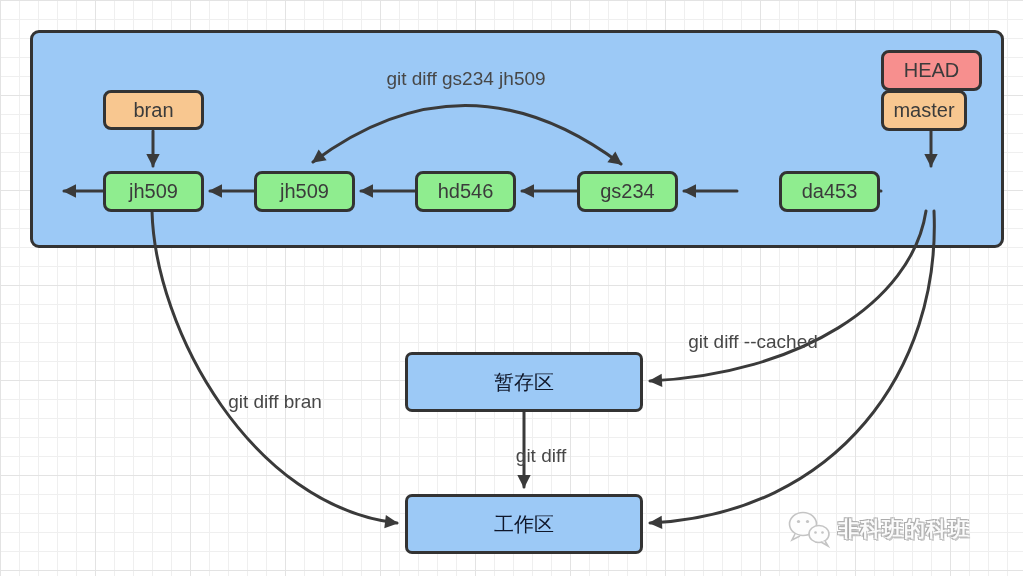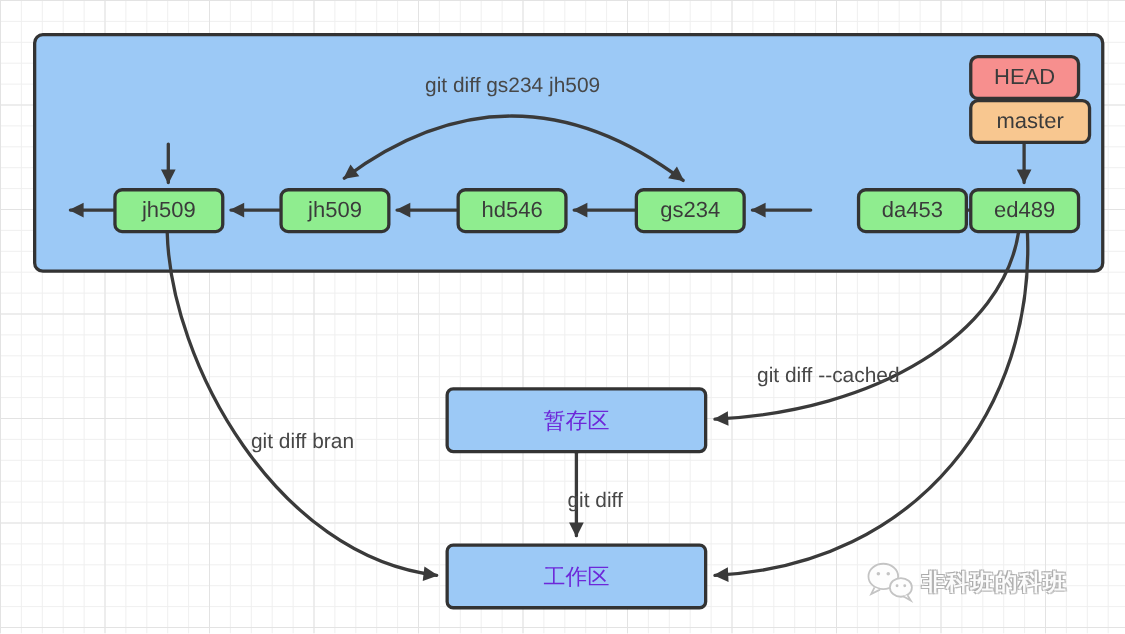--- a/index.html
+++ b/index.html
@@ -26,21 +26,21 @@
     border:3px solid var(--border-dark,#333333);border-radius:8px;box-sizing:border-box;
     font-size:20px;color:#3b3b3b;
   }
   .commit{background:var(--node-green,#8FED8F);width:101px;height:41px;top:171px;}
   .ref-orange{background:var(--ref-orange,#F8C790);}
   .ref-red{background:var(--head-red,#F78F8E);}
   .area-box{
     position:absolute;display:flex;align-items:center;justify-content:center;
     background:var(--container-blue,#9CC9F6);
     border:3px solid var(--border-dark,#333333);border-radius:7px;box-sizing:border-box;
-    width:238px;height:60px;left:405px;font-size:20px;color:#6d28d9;
+    width:238px;height:60px;left:405px;font-size:20px;color:#0f172a;
   }
   .edge-label{
     position:absolute;transform:translateX(-50%);
     font-size:19px;color:#474747;white-space:nowrap;
   }
   .watermark-name{
     position:absolute;left:838px;top:515px;
     font-size:21px;font-weight:bold;letter-spacing:1px;white-space:nowrap;
     color:#fbfbfb;
     text-shadow:-1px -1px 0 #ababab,1px -1px 0 #b5b5b5,-1px 1px 0 #b5b5b5,1.5px 1.5px 0 #c9c9c9;
@@ -74,30 +74,30 @@
       <path d="M737,191 L684,191" marker-end="url(#ah)"></path>
       <path d="M881,191 L844,191" marker-end="url(#ah)"></path>
       <path d="M313,162 Q466,48 621,164" marker-start="url(#ah)" marker-end="url(#ah)"></path>
       <path d="M524,412 L524,487" marker-end="url(#ah)"></path>
       <path d="M152,211 C155,330 252,506 397,523" marker-end="url(#ah)"></path>
       <path d="M926,211 C912,303 798,374 650,381" marker-end="url(#ah)"></path>
       <path d="M934,211 C941,368 838,514 650,523" marker-end="url(#ah)"></path>
     </g>
   </svg>
 
+  <div class="node ref-orange" style="left:103px;top:90px;width:101px;height:40px;">bran</div>
 
   <div class="node ref-red" style="left:881px;top:50px;width:101px;height:41px;">HEAD</div>
-  <div class="node ref-orange" style="left:881px;top:90px;width:111px;height:41px;">master</div>
+  <div class="node ref-orange" style="left:881px;top:90px;width:86px;height:41px;">master</div>
 
   <div class="node commit" style="left:103px;">jh509</div>
   <div class="node commit" style="left:254px;">jh509</div>
   <div class="node commit" style="left:415px;">hd546</div>
   <div class="node commit" style="left:577px;">gs234</div>
   <div class="node commit" style="left:751px;margin-left:28px;">da453</div>
-  <div class="node commit" style="left:881px;">ed489</div>
 
   <div class="area-box" style="top:352px;">暂存区</div>
   <div class="area-box" style="top:494px;">工作区</div>
 
   <div class="edge-label" style="left:466px;top:68px;">git diff gs234 jh509</div>
   <div class="edge-label" style="left:753px;top:331px;">git diff --cached</div>
   <div class="edge-label" style="left:275px;top:391px;">git diff bran</div>
   <div class="edge-label" style="left:541px;top:445px;">git diff</div>
 
   <svg class="wechat-badge" viewBox="0 0 50 40">

